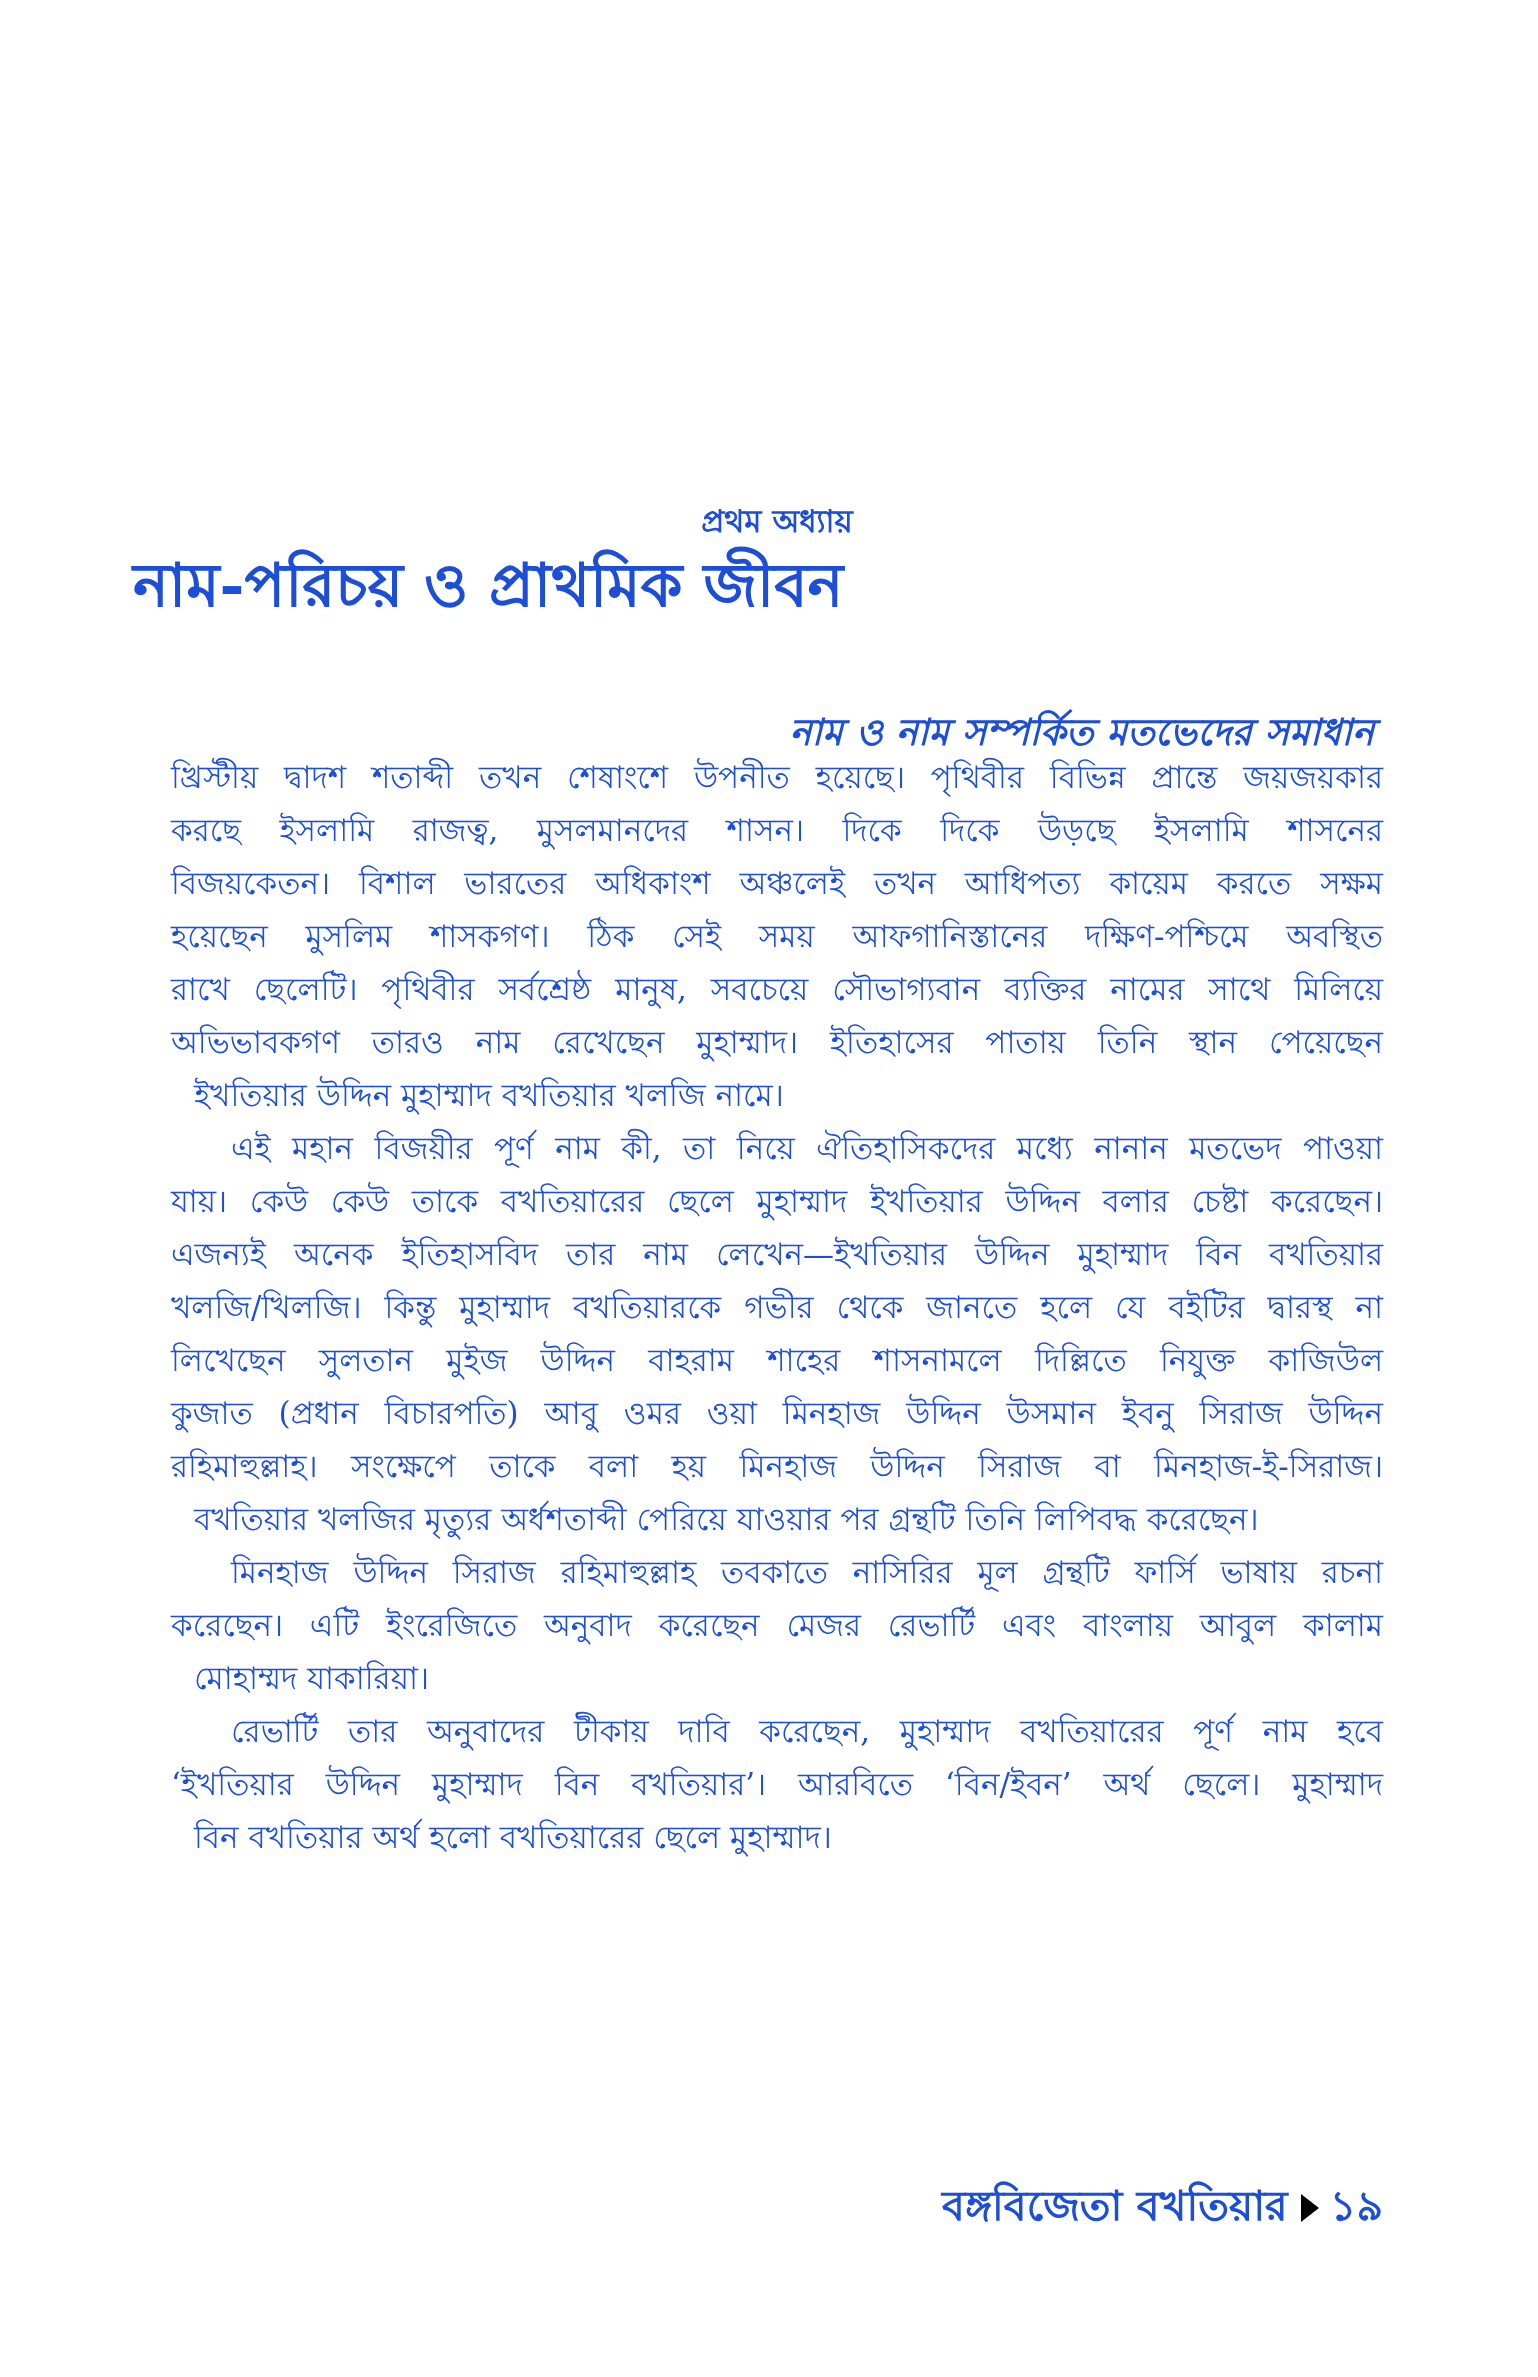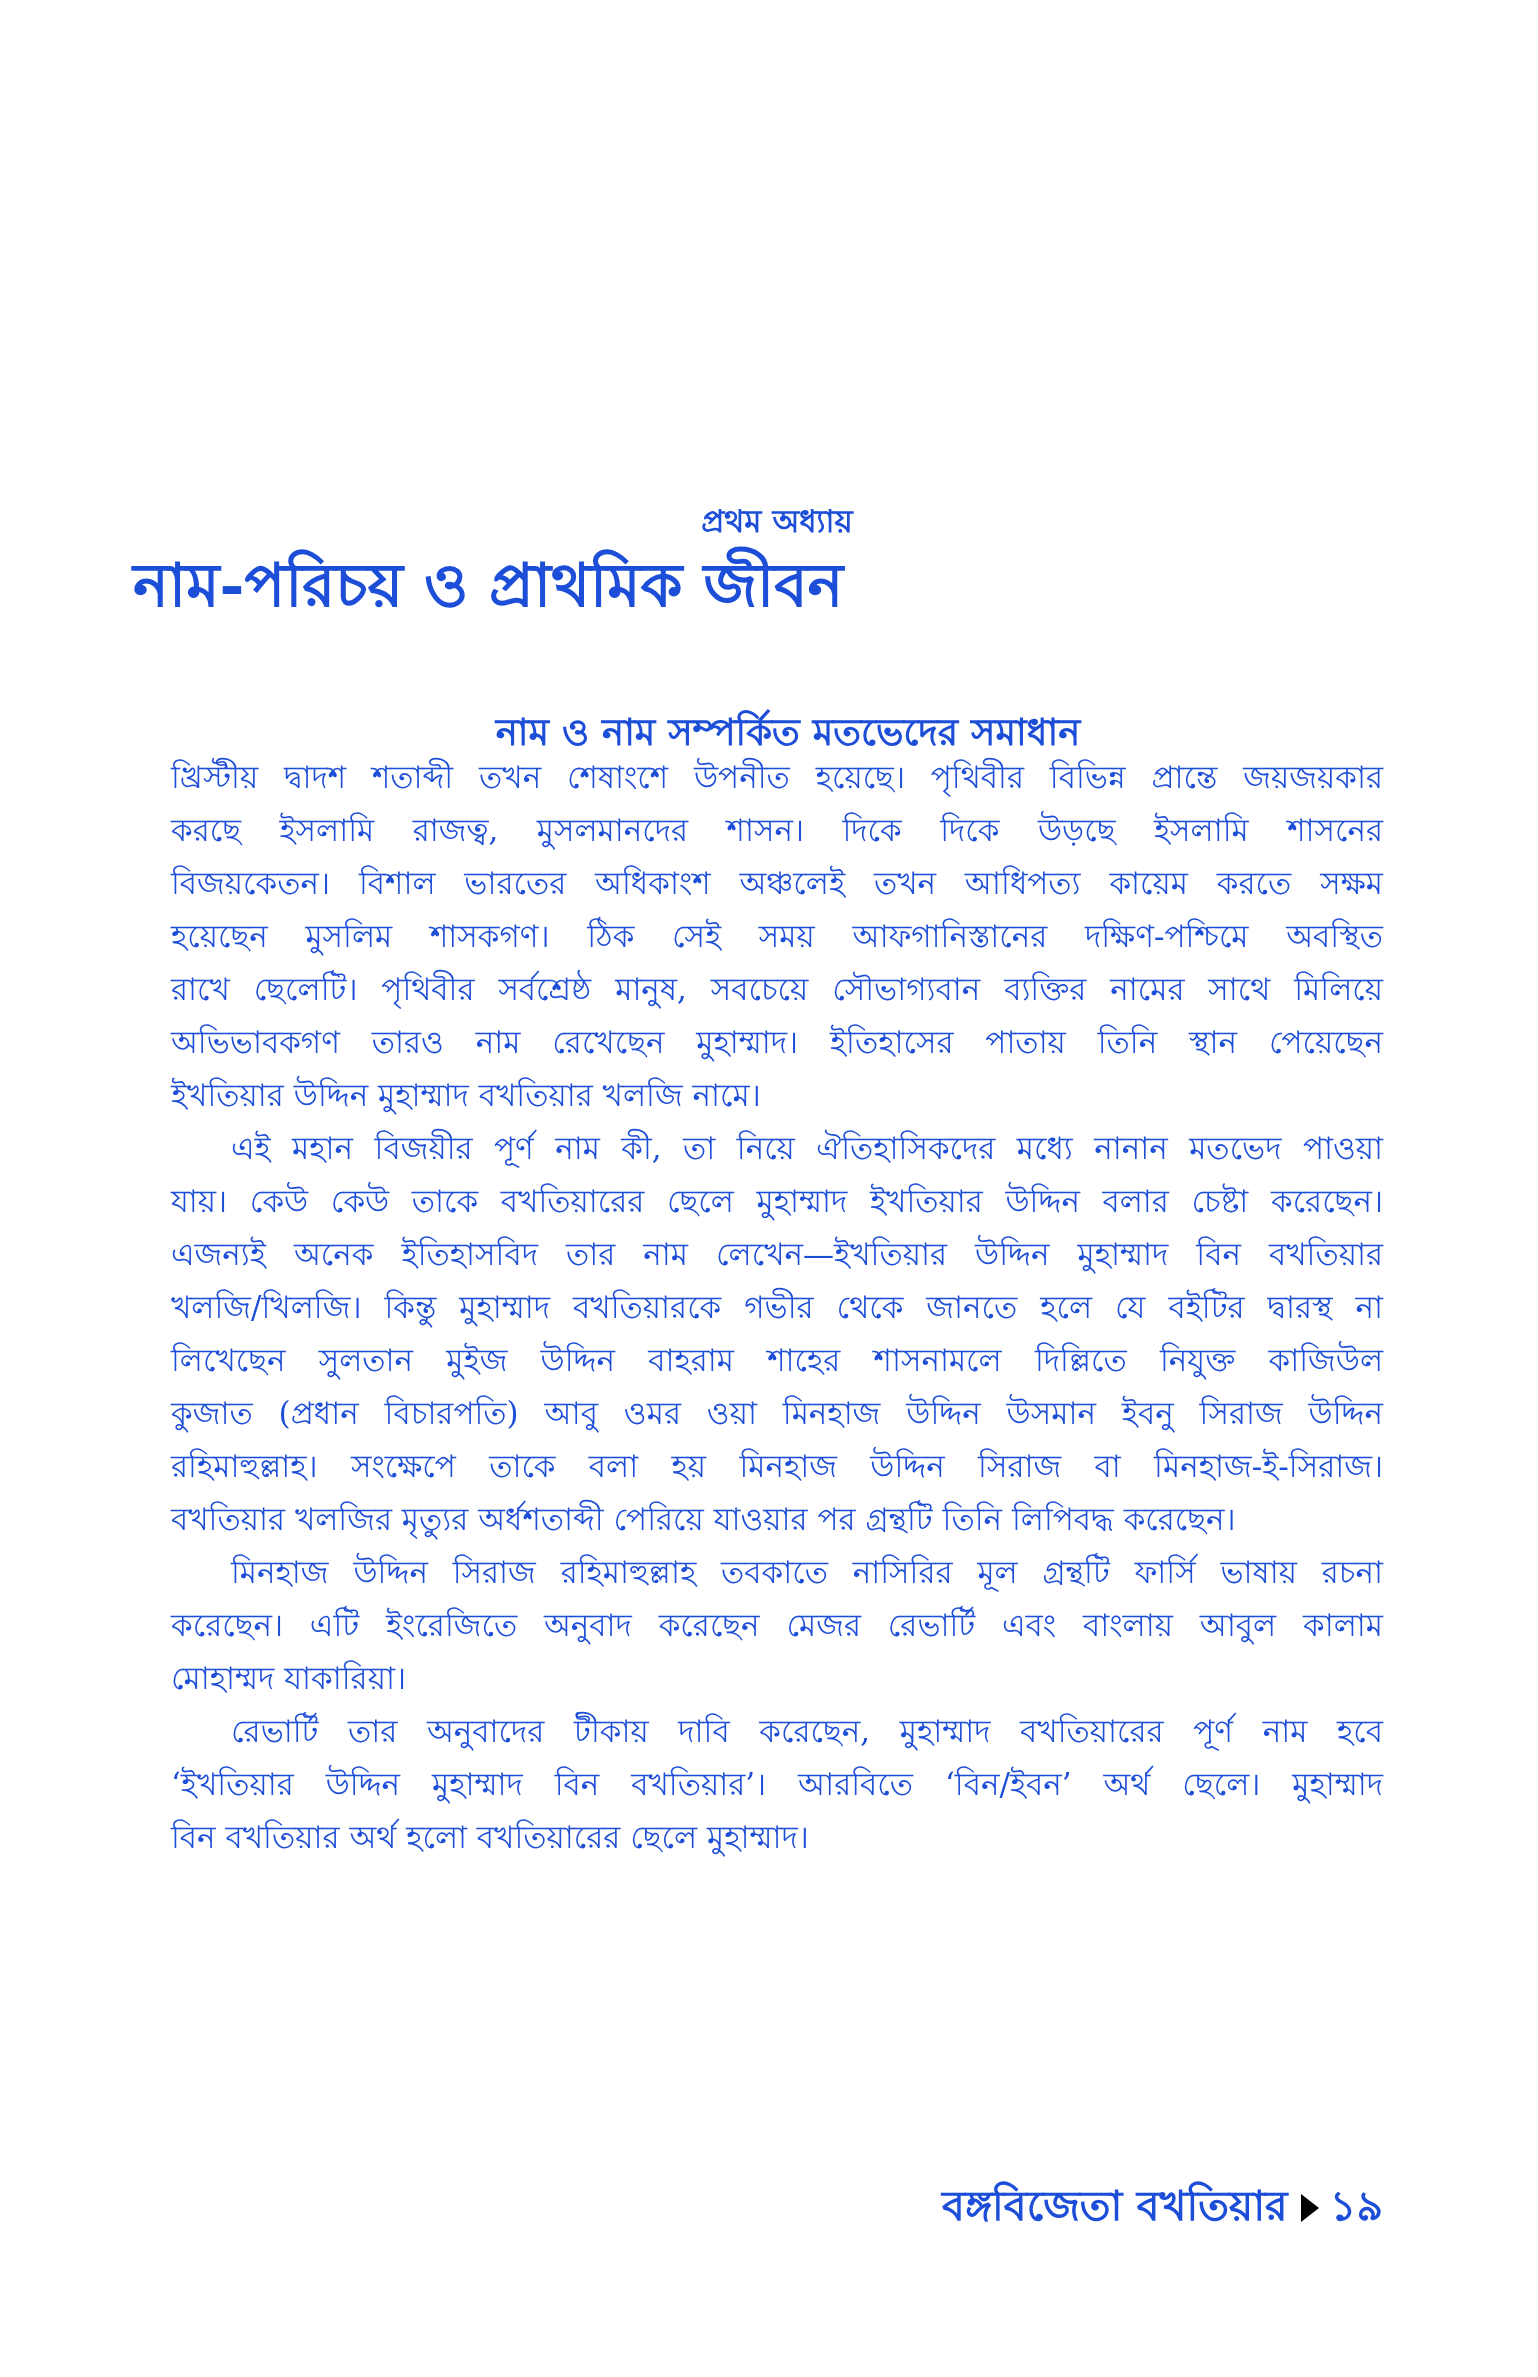--- a/index.html
+++ b/index.html
@@ -32,42 +32,44 @@
     left: 133px;
     width: 1286px;
     text-align: left;
     font-size: 60px;
     font-weight: 700;
     line-height: 1.3;
   }
   .section-heading {
     position: absolute;
     top: 710px;
-    left: 182px;
+    left: 162px;
     width: 1212px;
-    text-align: center;
+    text-align: right;
     font-size: 37px;
     font-weight: 700;
     line-height: 1.2;
+    font-style: italic;
   }
   .body-text {
     position: absolute;
     top: 751px;
     left: 171px;
     width: 1212px;
     font-size: 31px;
     line-height: 53px;
   }
   .body-text .line {
     text-align: justify;
     text-align-last: justify;
     min-height: 53px;
   }
   .body-text .line.last {
     text-align-last: left;
+    margin-left: 23px;
   }
   .body-text .line.indent {
     text-indent: 60px;
   }
   .footer {
     position: absolute;
     top: 2180px;
     left: 171px;
     width: 1212px;
     text-align: right;

